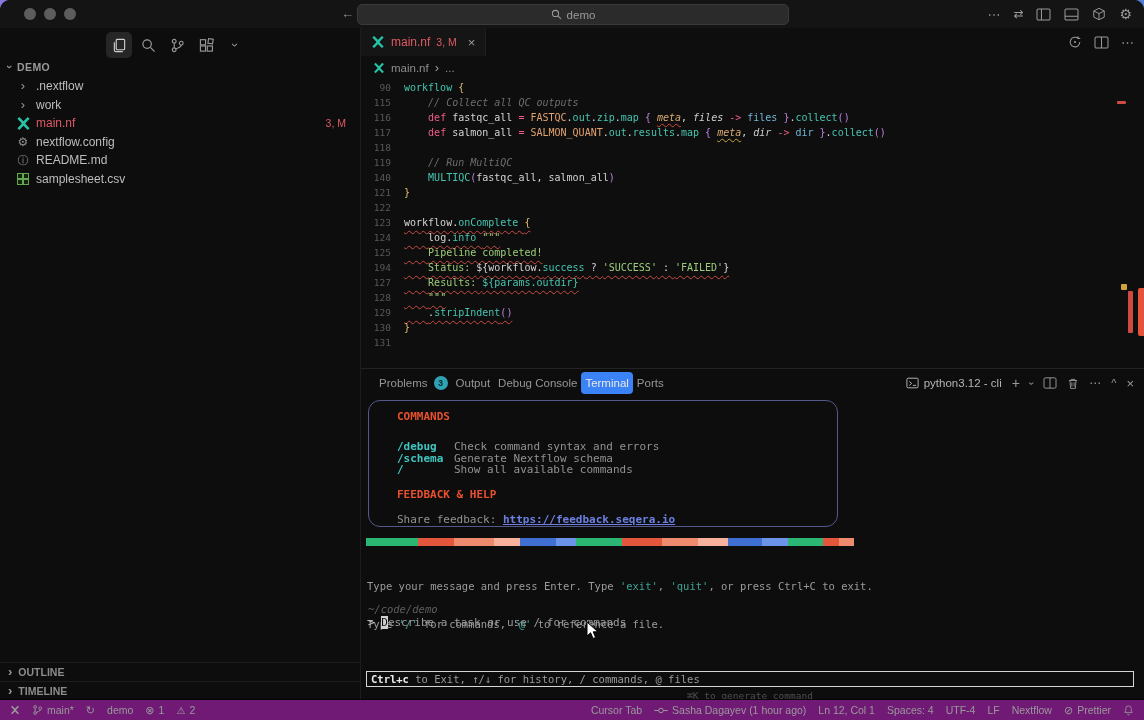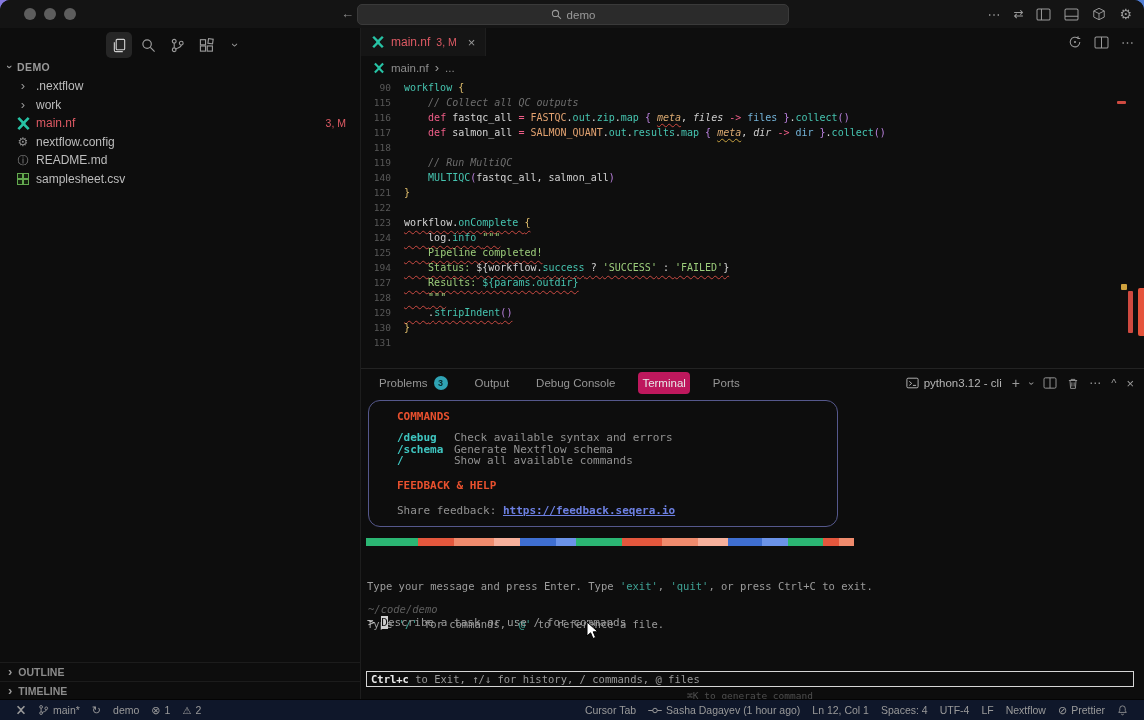--- a/index.html
+++ b/index.html
@@ -46,47 +46,47 @@
   .iw{color:#cfcfcf;font-style:italic}
   .b{color:#73b3d8}
   .sqr{text-decoration:underline;text-decoration-style:wavy;text-decoration-color:#cf4a40;text-decoration-thickness:1px;text-underline-offset:2px}
   .sqy{text-decoration:underline;text-decoration-style:wavy;text-decoration-color:#c6a03e;text-decoration-thickness:1px;text-underline-offset:2px}
   .errline{text-decoration:underline;text-decoration-style:wavy;text-decoration-color:#c94a42;text-decoration-thickness:1px;text-underline-offset:3.5px}
   .ovr{position:absolute;border-radius:1px}
   
   .panel{position:absolute;left:361px;top:368px;right:0;bottom:20px;background:#0d0d0d;border-top:1px solid #232323;font-family:"DejaVu Sans Mono",monospace}
   .ptabbar{position:absolute;top:0;left:0;right:0;height:28px;display:flex;align-items:center;gap:19px;padding-left:14px;font-family:"Liberation Sans",sans-serif;font-size:11.5px;color:#969696}
   .ptab{display:flex;align-items:center;gap:6px;height:22px;padding:0 4px;border-radius:4px}
-  .ptab.active{color:#e8e8e8;background:#be185d}
+  .ptab.active{color:#e8e8e8;background:#3b82f6}
   .pbadge{width:14px;height:14px;border-radius:50%;background:#2fa3b4;color:#07282c;font-size:9px;display:flex;align-items:center;justify-content:center;font-weight:bold}
   .pc{position:absolute;right:10px;top:0;height:28px;display:flex;align-items:center;gap:10px;color:#9a9a9a;font-family:"Liberation Sans",sans-serif;font-size:12px}
   .termsel{display:flex;align-items:center;gap:5px;color:#b5b5b5;font-size:11.5px}
   .tbox{position:absolute;left:7px;top:31px;width:470px;height:127px;border:1px solid #55588c;border-radius:12px;padding:9px 0 0 28px;box-sizing:border-box;font-size:11px}
   .ttl{color:#e8502e;font-weight:bold;font-size:11px}
   .crow{display:flex;line-height:11.6px;font-size:11px}
   .cc{color:#3fc6c1;width:57px;font-weight:bold}
   .cd{color:#929292}
-  #cmd-rows{margin-top:9px}
+  #cmd-rows{margin-top:18px}
   .fb{margin-top:12px}
   .share{margin-top:12px;color:#929292}
   .link{color:#6d80e2;text-decoration:underline;font-weight:bold}
   .colorbar{position:absolute;left:5px;top:169px;width:488px;height:8px;display:flex;overflow:hidden}
   .colorbar div{height:100%;flex:none}
   .hints{position:absolute;left:6px;top:186px;font-size:10.5px;line-height:12.5px;white-space:pre}
   .tg{color:#9b9b9b}.tt{color:#3fa295}
   .cwd{position:absolute;left:7px;top:234px;color:#5e5e5e;font-size:10.5px;font-style:italic}
   .prompt{position:absolute;left:7px;top:247px;font-size:11px;color:#cfcfcf;white-space:pre}
   .cursorblk{background:#cfcfcf;color:#111}
   .ph{color:#9b9b9b}
   .ftbox{position:absolute;left:5px;top:302px;width:768px;height:16px;border:1px solid #d6d6d6;display:flex;align-items:center;padding-left:4px;box-sizing:border-box;font-size:10.5px;color:#9b9b9b;white-space:pre}
   .ftkey{color:#eaeaea;font-weight:bold}
   .fthint{position:absolute;left:5px;top:321px;width:768px;text-align:center;font-size:9.5px;color:#4e4e4e}
   .mouse{position:absolute;left:225px;top:252px}
   
-  .statusbar{position:absolute;left:0;right:0;bottom:0;height:20px;background:#0f172a;border-top:1px solid #040404;display:flex;align-items:center;justify-content:space-between;padding:0 16px;font-size:10.5px;color:#9a9a9a}
+  .statusbar{position:absolute;left:0;right:0;bottom:0;height:20px;background:#701a75;border-top:1px solid #040404;display:flex;align-items:center;justify-content:space-between;padding:0 10px;font-size:10.5px;color:#9a9a9a}
   .sbrow{display:flex;align-items:center;gap:12px}
   .sbit{display:flex;align-items:center;gap:4px;white-space:nowrap}
   .sbic{display:flex;align-items:center;font-size:11px}
 </style>
 </head>
 <body>
 
 <div class="window">
 
   <div class="titlebar">
@@ -322,21 +322,21 @@
       </div>
 
     <div class="ovr" style="right:18px;top:73px;width:9px;height:3px;background:#cf4a40"></div>
     <div class="ovr" style="right:17px;top:256px;width:6px;height:6px;background:#cfa23e"></div>
     <div class="ovr" style="right:11px;top:263px;width:5px;height:42px;background:#cf4a40"></div>
   </div>
   <div style="position:absolute;right:0;top:288px;width:6px;height:48px;background:#e5533b;border-radius:2px 0 0 2px"></div>
 
   <div class="panel">
     <div class="ptabbar">
-      <div id="panel-tabs" style="display:flex;gap:19px;align-items:flex-end">
+      <div id="panel-tabs" style="display:flex;align-items:flex-end">
           <div class="ptab">
             <span>Problems</span>
             <span class="pbadge">3</span>
           </div>
           <div class="ptab">
             <span>Output</span>
           </div>
           <div class="ptab">
             <span>Debug Console</span>
           </div>
@@ -368,21 +368,21 @@
       <span>⋯</span>
       <span style="font-size:11px">^</span>
       <span style="font-size:13px">×</span>
     </div>
 
     <div class="tbox">
       <div class="ttl">COMMANDS</div>
       <div id="cmd-rows">
           <div class="crow">
             <span class="cc">/debug</span>
-            <span class="cd">Check available syntax and errors</span>
+            <span class="cd">Check command syntax and errors</span>
           </div>
           <div class="crow">
             <span class="cc">/schema</span>
             <span class="cd">Generate Nextflow schema</span>
           </div>
           <div class="crow">
             <span class="cc">/</span>
             <span class="cd">Show all available commands</span>
           </div>
         </div>

